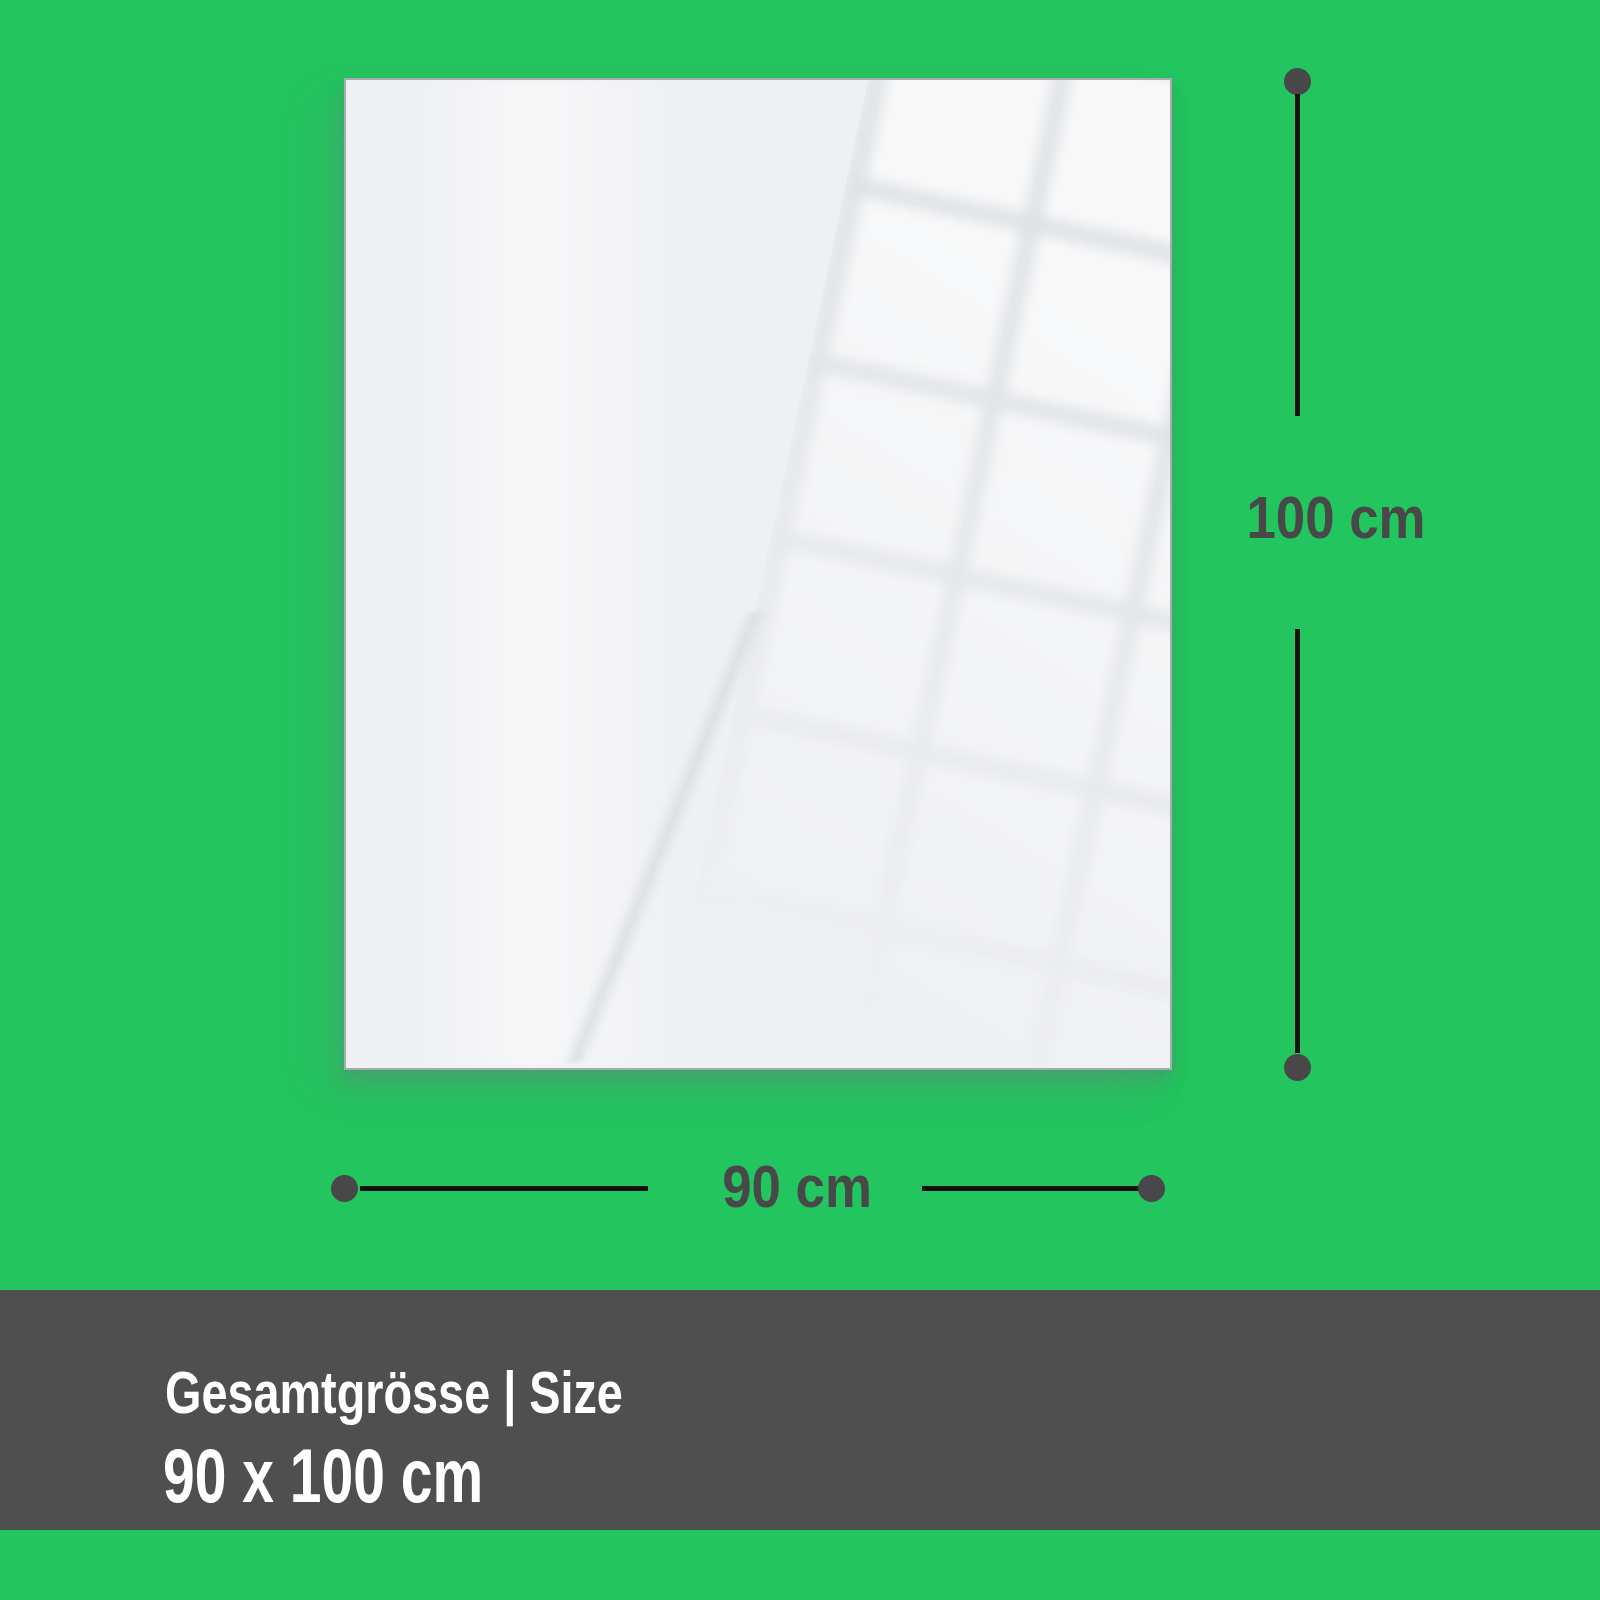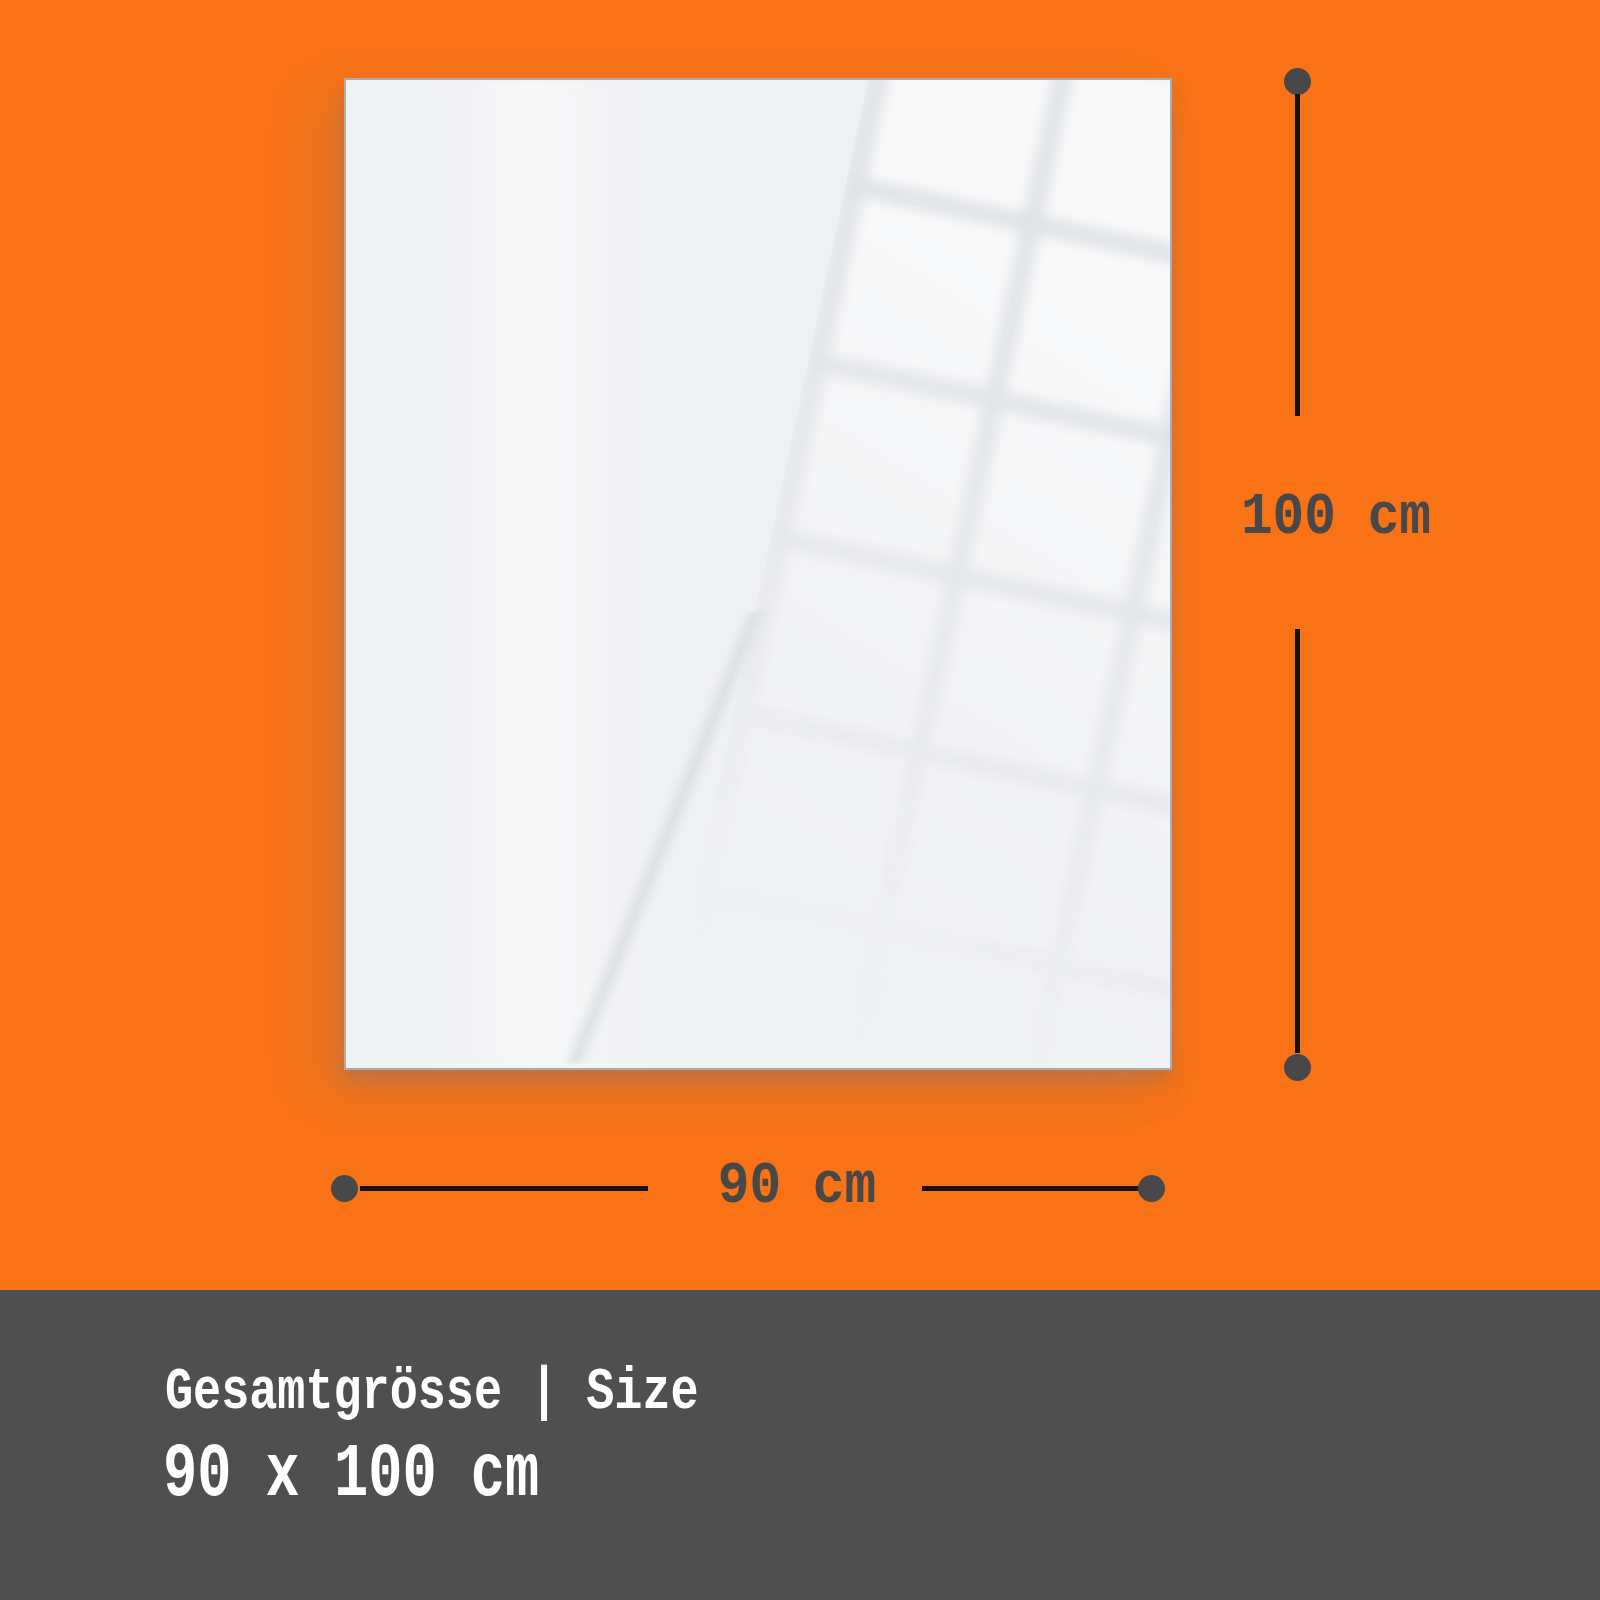--- a/index.html
+++ b/index.html
@@ -1,18 +1,18 @@
 <!DOCTYPE html>
 <html><head>
 <meta charset="utf-8">
 <style>
   html,body{margin:0;padding:0;background:#ffffff;}
   .stage{
-    position:relative;width:1600px;height:1600px;background:#f97316;
-    overflow:hidden;font-family:Liberation Mono, monospace;
+    position:relative;width:1600px;height:1600px;background:#22c55e;
+    overflow:hidden;font-family:Liberation Sans, sans-serif;
   }
   
   .panel{
     position:absolute;left:344px;top:78px;width:828px;height:992px;
     box-sizing:border-box;background:#eff0f2;border:2px solid #a8acaf;
     overflow:hidden;
     box-shadow:-28px 18px 46px rgba(125,130,140,.14),
                -6px 26px 30px rgba(120,125,135,.10),
                 0 9px 14px rgba(105,110,120,.28);
   }
@@ -40,21 +40,21 @@
   
   .dim-dot{position:absolute;width:27px;height:27px;border-radius:50%;background:#48484a;}
   .dim-seg{position:absolute;background:#131313;}
   .v-seg{width:5px;}
   .h-seg{height:5px;}
   .dim-label{
     position:absolute;font-size:60px;font-weight:bold;color:#484848;
     white-space:nowrap;transform:translate(-50%,-50%) scaleX(.88);
   }
   
-  .footer{position:absolute;left:0;top:1290px;width:1600px;height:310px;background:#4f4f50;}
+  .footer{position:absolute;left:0;top:1290px;width:1600px;height:240px;background:#4f4f50;}
   .footer-title{
     position:absolute;left:165px;top:68px;font-size:60px;font-weight:bold;color:#ffffff;
     white-space:nowrap;transform:scaleX(.78);transform-origin:left top;
   }
   .footer-value{
     position:absolute;left:163px;top:142px;font-size:76px;font-weight:bold;color:#ffffff;
     white-space:nowrap;transform:scaleX(.75);transform-origin:left top;
   }
 </style>
 </head>

